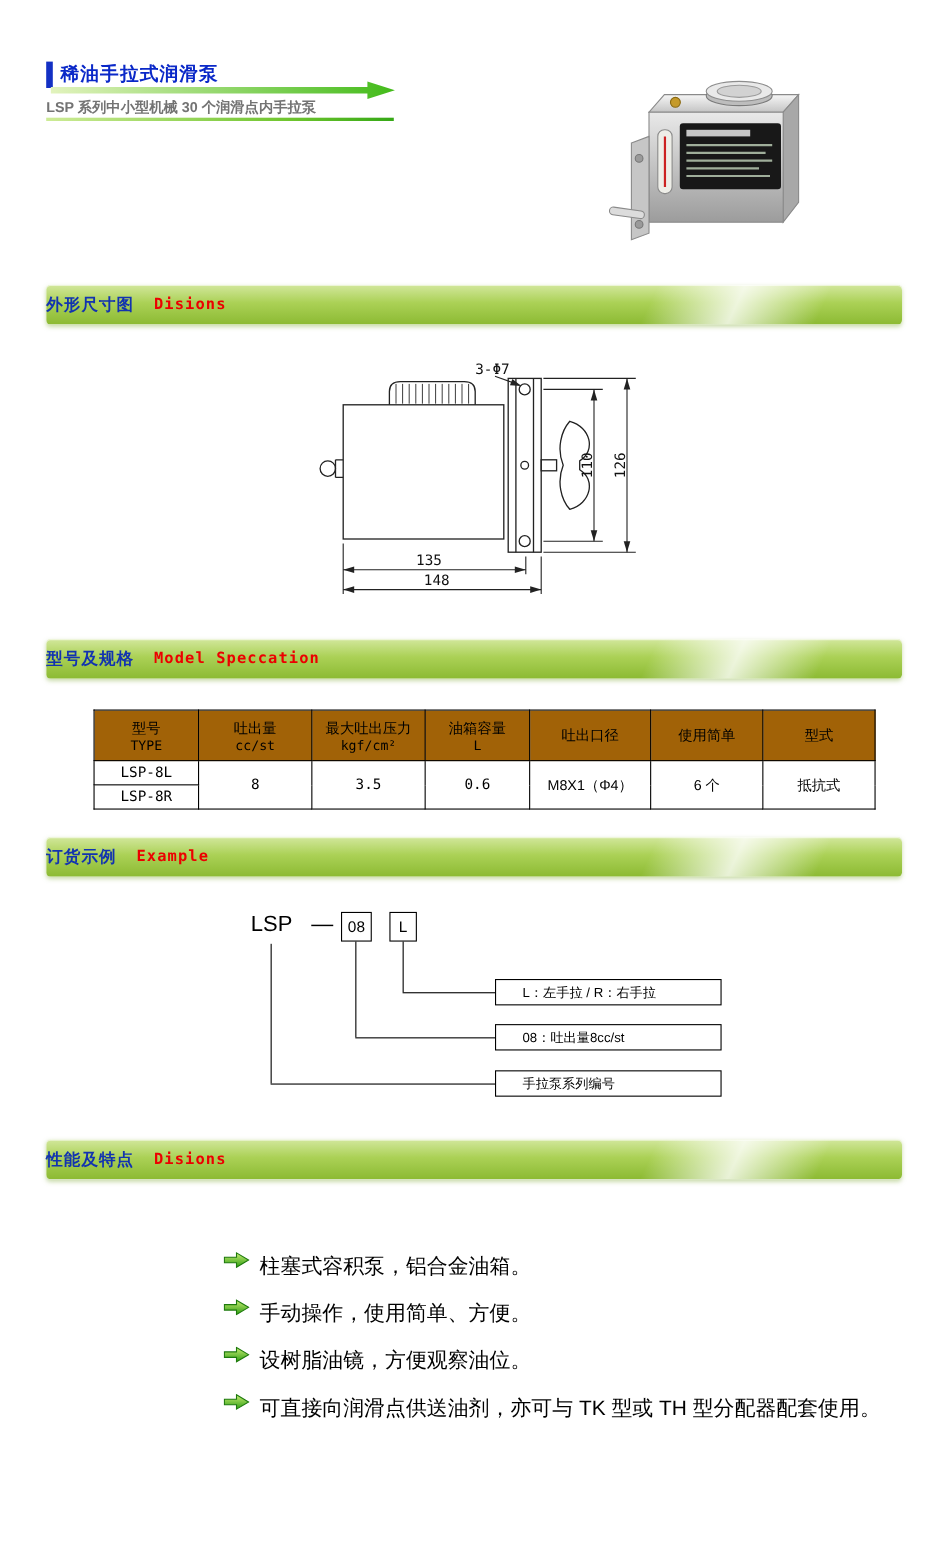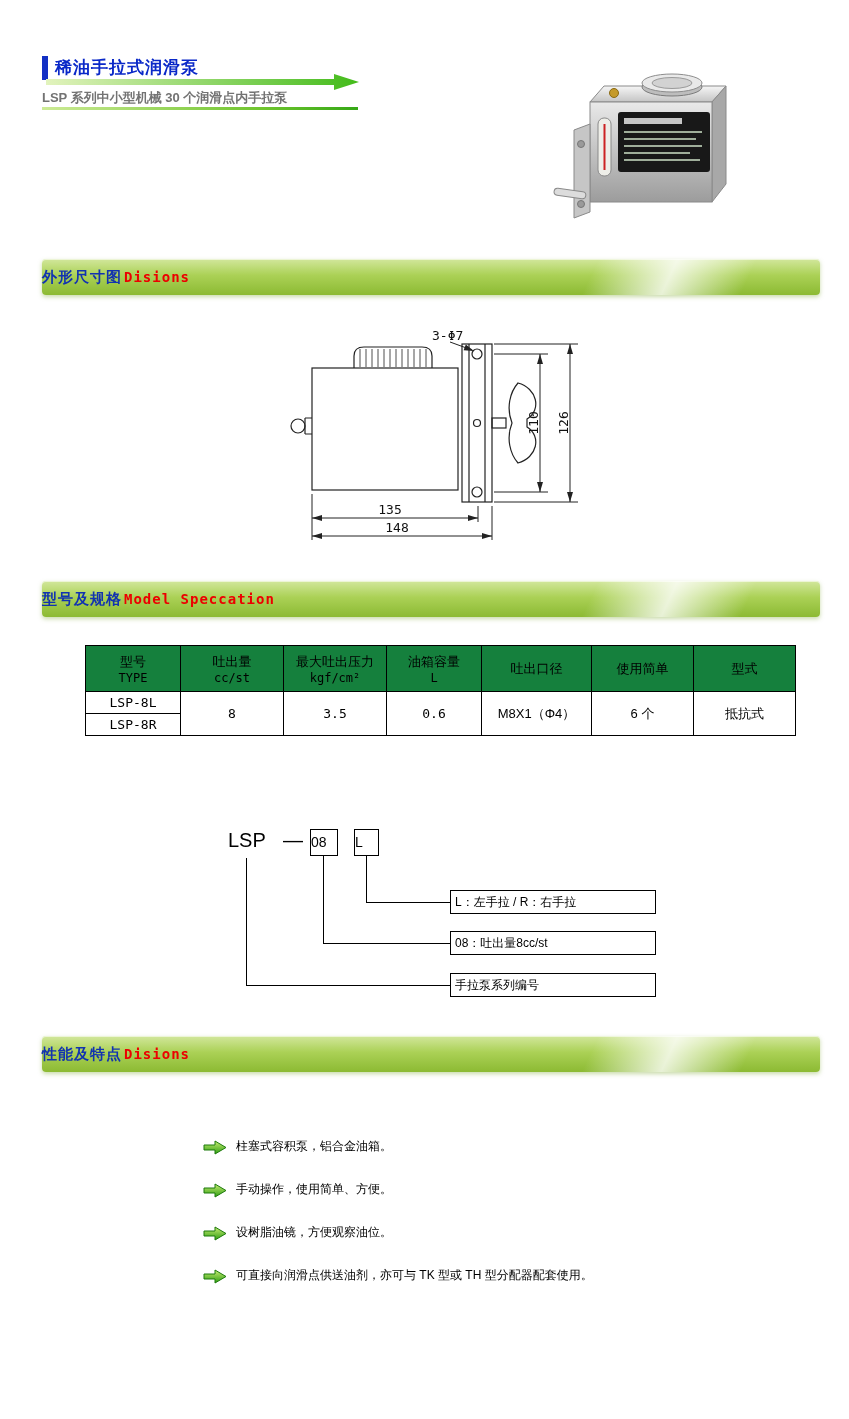--- a/index.html
+++ b/index.html
@@ -17,42 +17,42 @@
         background:linear-gradient(90deg,#cdeb96 0%,#6fc52e 70%,#35a816 100%)}
 
   
   .banner{position:absolute;left:42px;width:778px;height:36px;border-radius:4px;
       background:
         linear-gradient(115deg, rgba(255,255,255,0) 70%, rgba(255,255,255,.8) 80%, rgba(255,255,255,0) 90%),
         linear-gradient(180deg,#d2e79c 0%,#abd156 45%,#8cba33 100%);
       box-shadow:0 2px 4px rgba(150,185,90,.5), inset 0 1px 0 rgba(255,255,255,.6);
       display:flex;align-items:center;}
   .banner .zh{font-size:15px;font-weight:bold;color:#1233b0;letter-spacing:1px}
-  .banner .en{font-size:14px;font-weight:bold;color:#ec0000;margin-left:2px;
+  .banner .en{font-size:14px;font-weight:bold;color:#ec0000;margin-left:18px;
       font-family:"DejaVu Sans Mono","Liberation Mono",monospace;letter-spacing:1px}
 
   
   .spec-table{position:absolute;left:85px;top:645px;border-collapse:collapse;table-layout:fixed;
       font-size:13px;text-align:center}
   .spec-table th,.spec-table td{border:1px solid #000;padding:0;vertical-align:middle}
-  .spec-table th{background:#15803d;font-weight:normal;height:46px}
+  .spec-table th{background:#a16207;font-weight:normal;height:46px}
   .spec-table td{height:22px;background:#fff}
   .th-en,.mono{font-family:"DejaVu Sans Mono","Liberation Mono",monospace}
   .th-en{font-size:12px}
 
   
   .ord-text{position:absolute;font-size:20px;color:#000}
-  .code-box{position:absolute;border:1px solid #000;text-align:left;font-size:14px;line-height:25px;background:#fff}
+  .code-box{position:absolute;border:1px solid #000;text-align:center;font-size:14px;line-height:25px;background:#fff}
   .vline{position:absolute;width:1px;background:#000}
   .hline{position:absolute;height:1px;background:#000}
   .note-box{position:absolute;left:450px;width:206px;height:24px;border:1px solid #000;
-      font-size:12px;line-height:22px;padding-left:4px;background:#fff}
-
-  
-  .feature-item{position:absolute;display:flex;align-items:flex-end;gap:9px;font-size:12px}
+      font-size:12px;line-height:22px;padding-left:24px;background:#fff}
+
+  
+  .feature-item{position:absolute;display:flex;align-items:flex-start;gap:9px;font-size:19px}
 
   
   .drawing text{font-family:"DejaVu Sans Mono","Liberation Mono",monospace;font-size:13px;fill:#111}
 </style>
 </head>
 <body>
 
 <div class="page">
 
   <svg width="0" height="0" style="position:absolute" aria-hidden="true">
@@ -222,20 +222,24 @@
         <td rowspan="2">M8X1（Φ4）</td>
         <td rowspan="2">6 个</td>
         <td rowspan="2">抵抗式</td>
       </tr>
       <tr>
         <td class="mono">LSP-8R</td>
       </tr>
     </tbody>
   </table>
 
+  <div class="banner" style="top:761px">
+    <span class="zh">订货示例</span>
+    <span class="en">Example</span>
+  </div>
 
   <div class="ord-text" style="left:228px;top:829px">LSP</div>
   <div class="ord-text" style="left:283px;top:829px">—</div>
   <div class="code-box" style="left:310px;top:829px;width:28px;height:27px">08</div>
   <div class="code-box" style="left:354px;top:829px;width:25px;height:27px">L</div>
 
   <div class="vline" style="left:246px;top:858px;height:127px"></div>
   <div class="vline" style="left:323px;top:856px;height:87px"></div>
   <div class="vline" style="left:366px;top:856px;height:46px"></div>
   <div class="hline" style="left:366px;top:902px;width:84px"></div>

